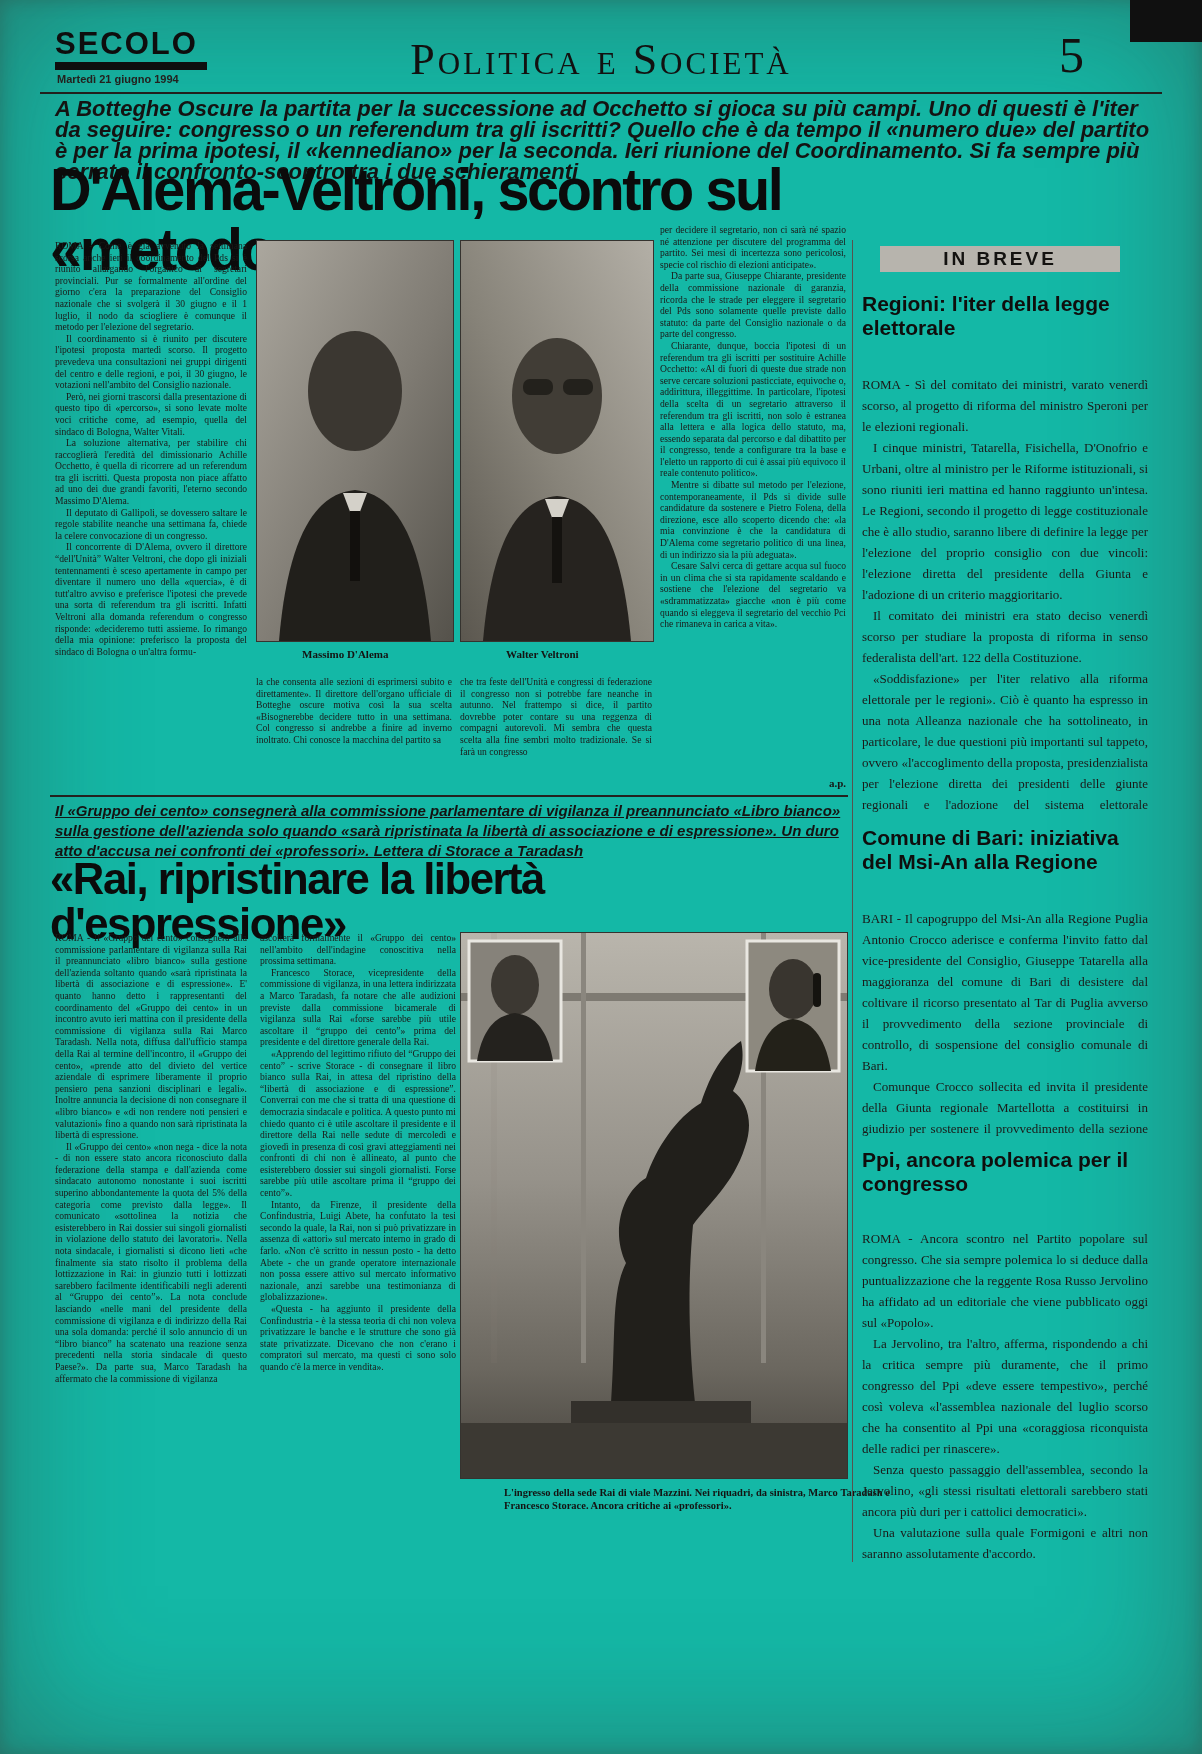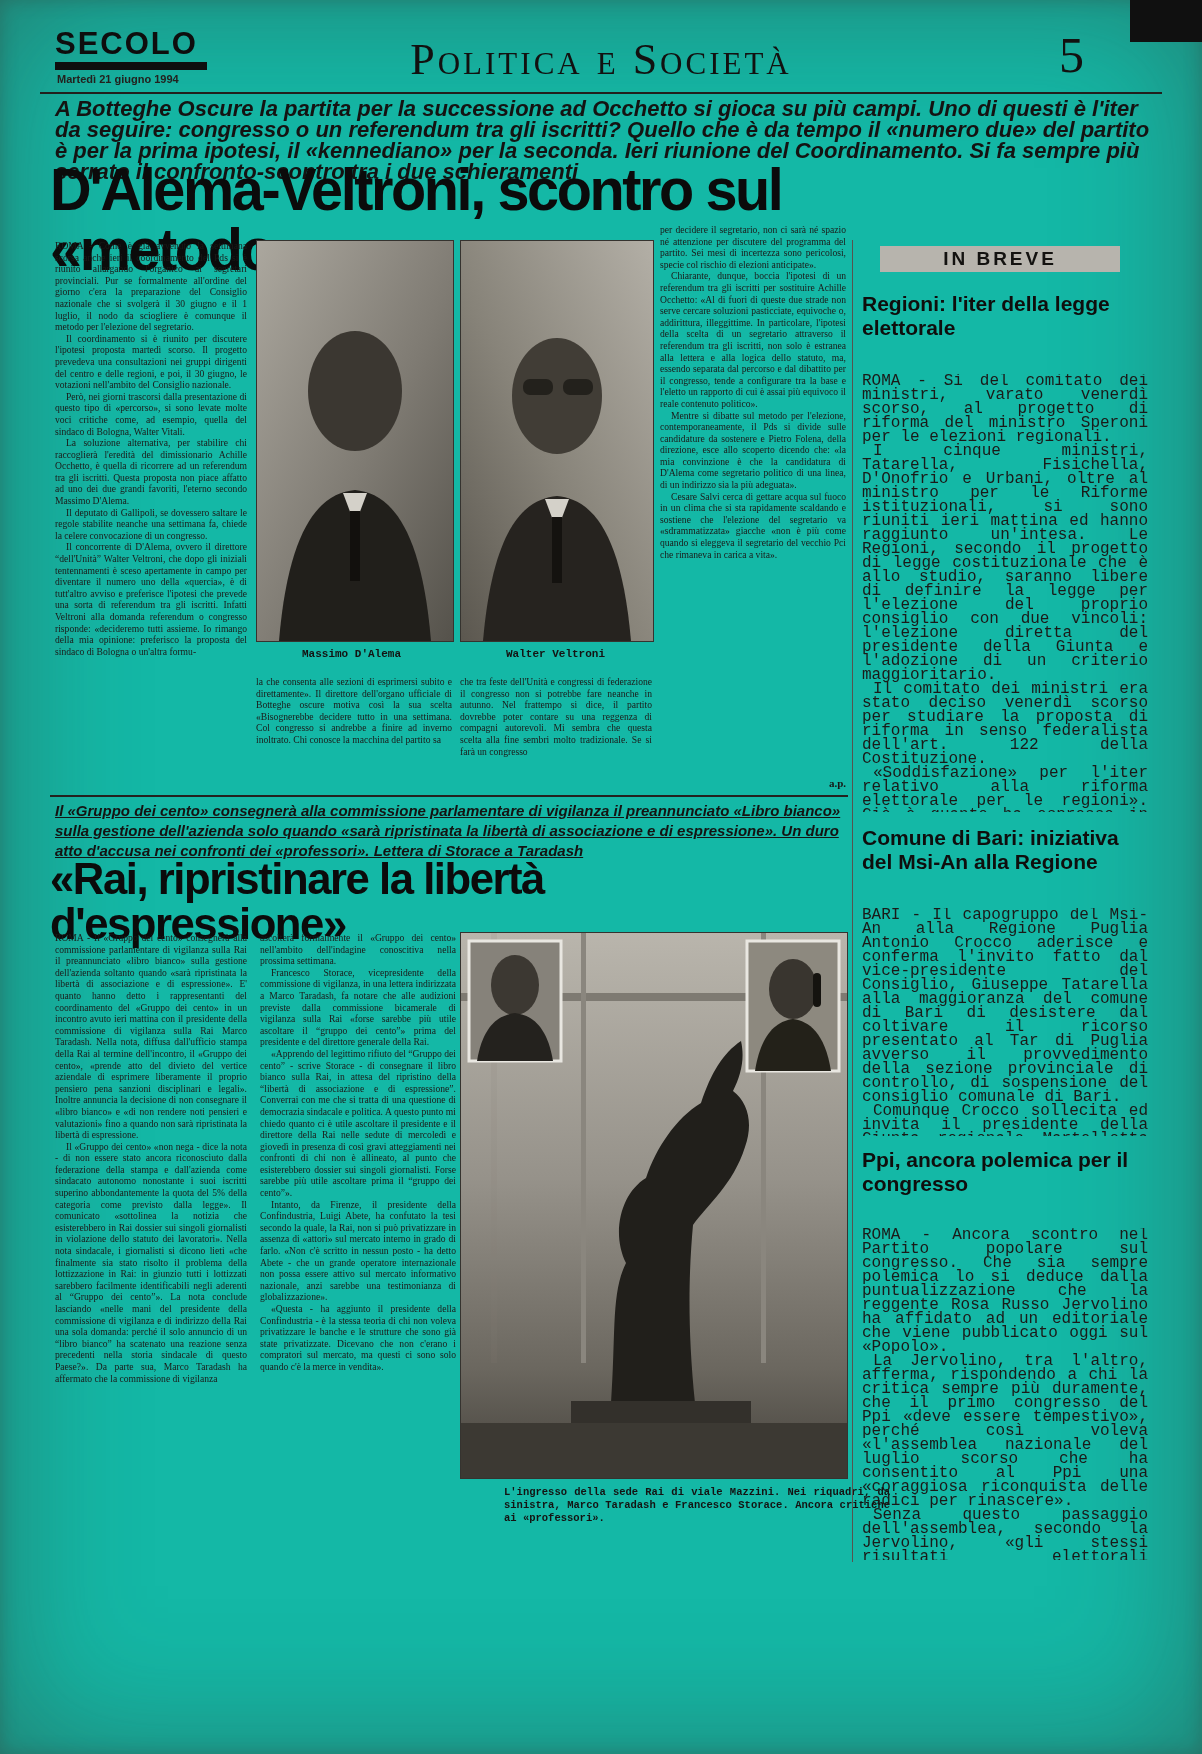--- a/index.html
+++ b/index.html
@@ -47,38 +47,38 @@
   .byline{position:absolute;left:660px;top:777px;width:186px;text-align:right;
     font-weight:bold;font-size:11px;font-family:"Liberation Serif",serif;}
   .a2c1{left:55px;top:932px;width:192px;height:628px;}
   .a2c2{left:260px;top:932px;width:196px;height:628px;}
   
   .photo{position:absolute;border:1px solid #35332f;background:#8d8a82;overflow:hidden;}
   .photo svg{display:block;width:100%;height:100%;}
   .ph1{left:256px;top:240px;width:196px;height:400px;}
   .ph2{left:460px;top:240px;width:192px;height:400px;}
   .ph3{left:460px;top:932px;width:386px;height:545px;}
-  .photo-caption{position:absolute;font-family:Liberation Mono, monospace;font-weight:bold;
+  .photo-caption{position:absolute;font-family:Liberation Serif, serif;font-weight:bold;
     font-size:11px;color:#141312;padding-left:44px;}
   .cap1{left:258px;top:648px;width:194px;}
   .cap2{left:462px;top:648px;width:190px;}
   .cap3{left:460px;top:1486px;width:386px;font-size:10.5px;line-height:13px;text-align:justify;}
   
   .sidebar-rule{position:absolute;left:852px;top:240px;width:1px;height:1322px;background:#56534e;}
   .inbreve{position:absolute;left:880px;top:246px;width:240px;height:26px;background:#b7b4ad;
     font-family:"Liberation Sans",sans-serif;font-weight:bold;font-size:19px;letter-spacing:3px;
     text-align:center;line-height:26px;color:#131210;}
   .sb-head{position:absolute;left:862px;width:286px;margin:0;
     font-family:"Liberation Sans",sans-serif;font-weight:bold;font-size:21px;line-height:24px;
     color:#0f0e0d;}
   .sbh1{top:292px;}
   .sbh2{top:826px;}
   .sbh3{top:1148px;}
-  .sb-body{position:absolute;left:862px;width:286px;text-align:justify;font-size:16px;
-    line-height:14px;color:#1b1a18;overflow:hidden;font-family:Liberation Mono, monospace;}
+  .sb-body{position:absolute;left:862px;width:286px;text-align:justify;font-size:13px;
+    line-height:21px;color:#1b1a18;overflow:hidden;}
   .sb-body p{margin:0;}
   .sb-body p + p{text-indent:11px;}
   .sbb1{top:374px;height:438px;}
   .sbb2{top:908px;height:228px;}
   .sbb3{top:1228px;height:332px;}
 </style>
 </head>
 <body>
 
 <div class="page">
@@ -141,20 +141,21 @@
   <div class="photo-caption cap2">Walter Veltroni</div>
 
   <div class="col c2u">
       <p>la che consenta alle sezioni di esprimersi subito e direttamente». Il direttore dell'organo ufficiale di Botteghe oscure motiva così la sua scelta «Bisognerebbe decidere tutto in una settimana. Col congresso si andrebbe a finire ad inverno inoltrato. Chi conosce la macchina del partito sa</p>
     </div>
   <div class="col c3u">
       <p>che tra feste dell'Unità e congressi di federazione il congresso non si potrebbe fare neanche in autunno. Nel frattempo si dice, il partito dovrebbe poter contare su una reggenza di compagni autorevoli. Mi sembra che questa scelta alla fine sembri molto tradizionale. Se si farà un congresso</p>
     </div>
   <div class="col c4">
       <p>per decidere il segretario, non ci sarà né spazio né attenzione per discutere del programma del partito. Sei mesi di incertezza sono pericolosi, specie col rischio di elezioni anticipate».</p>
+      <p>Da parte sua, Giuseppe Chiarante, presidente della commissione nazionale di garanzia, ricorda che le strade per eleggere il segretario del Pds sono solamente quelle previste dallo statuto: da parte del Consiglio nazionale o da parte del congresso.</p>
       <p>Chiarante, dunque, boccia l'ipotesi di un referendum tra gli iscritti per sostituire Achille Occhetto: «Al di fuori di queste due strade non serve cercare soluzioni pasticciate, equivoche o, addirittura, illeggittime. In particolare, l'ipotesi della scelta di un segretario attraverso il referendum tra gli iscritti, non solo è estranea alla lettera e alla logica dello statuto, ma, essendo separata dal percorso e dal dibattito per il congresso, tende a configurare tra la base e l'eletto un rapporto di cui è assai più equivoco il reale contenuto politico».</p>
       <p>Mentre si dibatte sul metodo per l'elezione, contemporaneamente, il Pds si divide sulle candidature da sostenere e Pietro Folena, della direzione, esce allo scoperto dicendo che: «la mia convinzione è che la candidatura di D'Alema come segretario politico di una linea, di un indirizzo sia la più adeguata».</p>
       <p>Cesare Salvi cerca di gettare acqua sul fuoco in un clima che si sta rapidamente scaldando e sostiene che l'elezione del segretario va «sdrammatizzata» giacche «non è più come quando si eleggeva il segretario del vecchio Pci che rimaneva in carica a vita».</p>
     </div>
   <div class="byline">a.p.</div>
 
   <div class="mid-rule"></div>
 
   <p class="kicker kicker2">Il «Gruppo dei cento» consegnerà alla commissione parlamentare di vigilanza il preannunciato «Libro bianco» sulla gestione dell'azienda solo quando «sarà ripristinata la libertà di associazione e di espressione». Un duro atto d'accusa nei confronti dei «professori». Lettera di Storace a Taradash</p>
   <h2 class="headline2">«Rai, ripristinare la libertà d'espressione»</h2>

